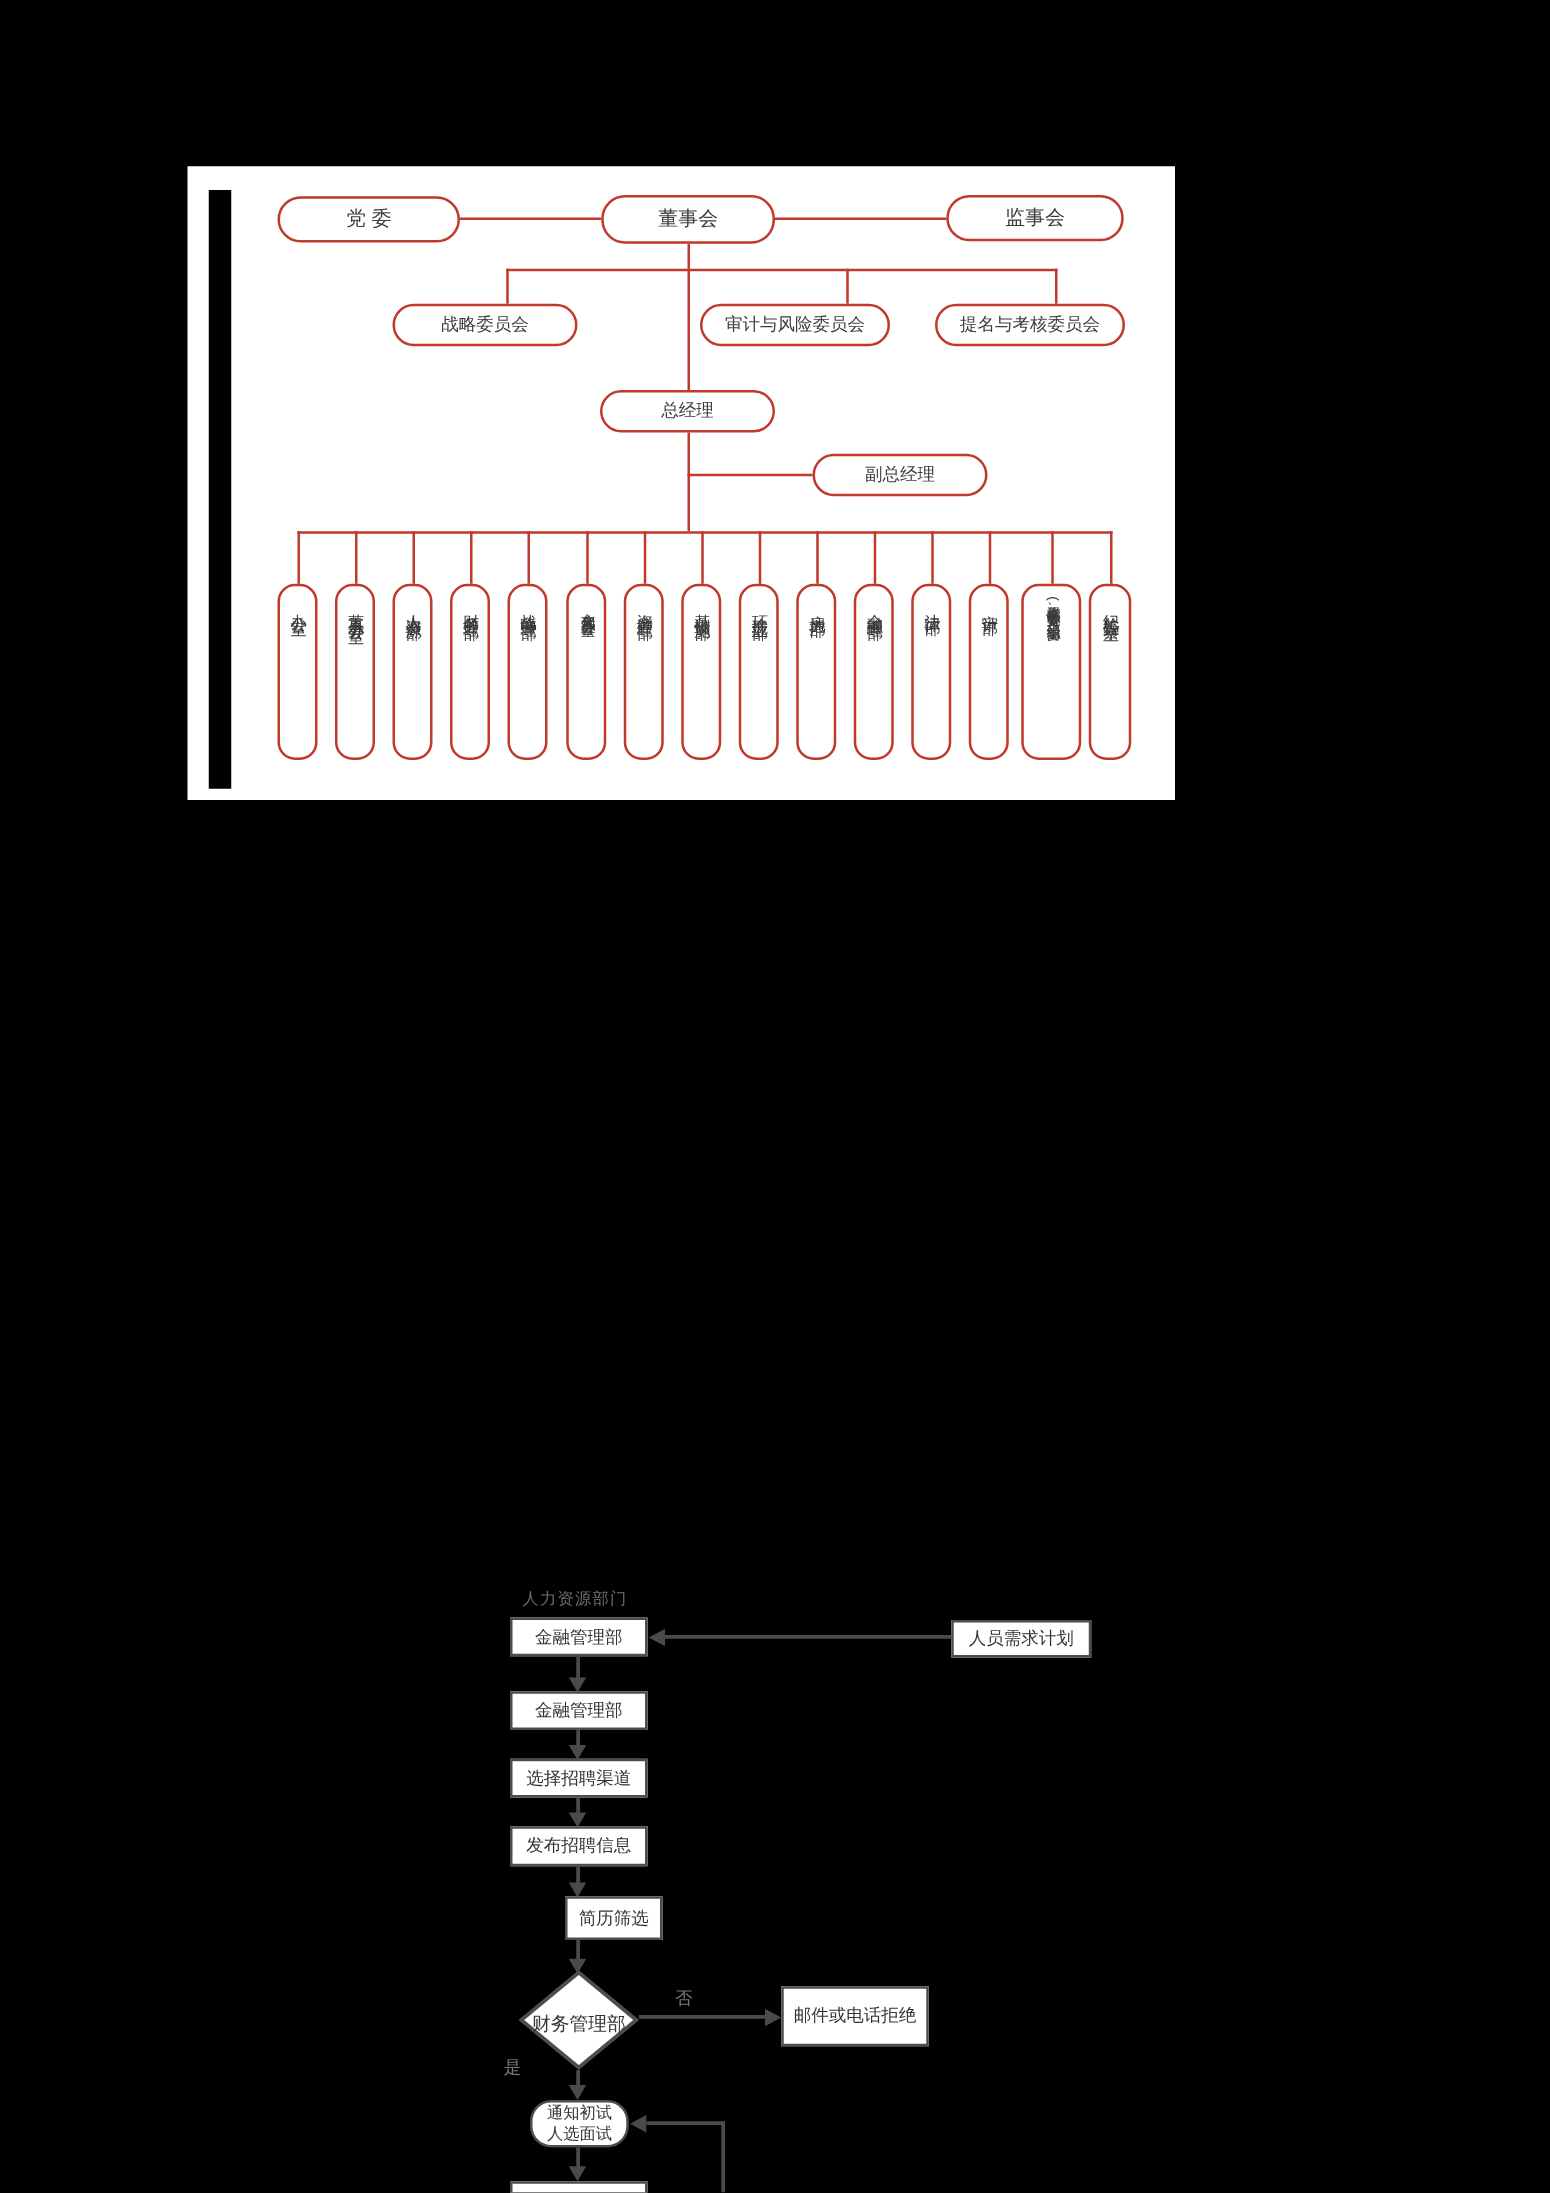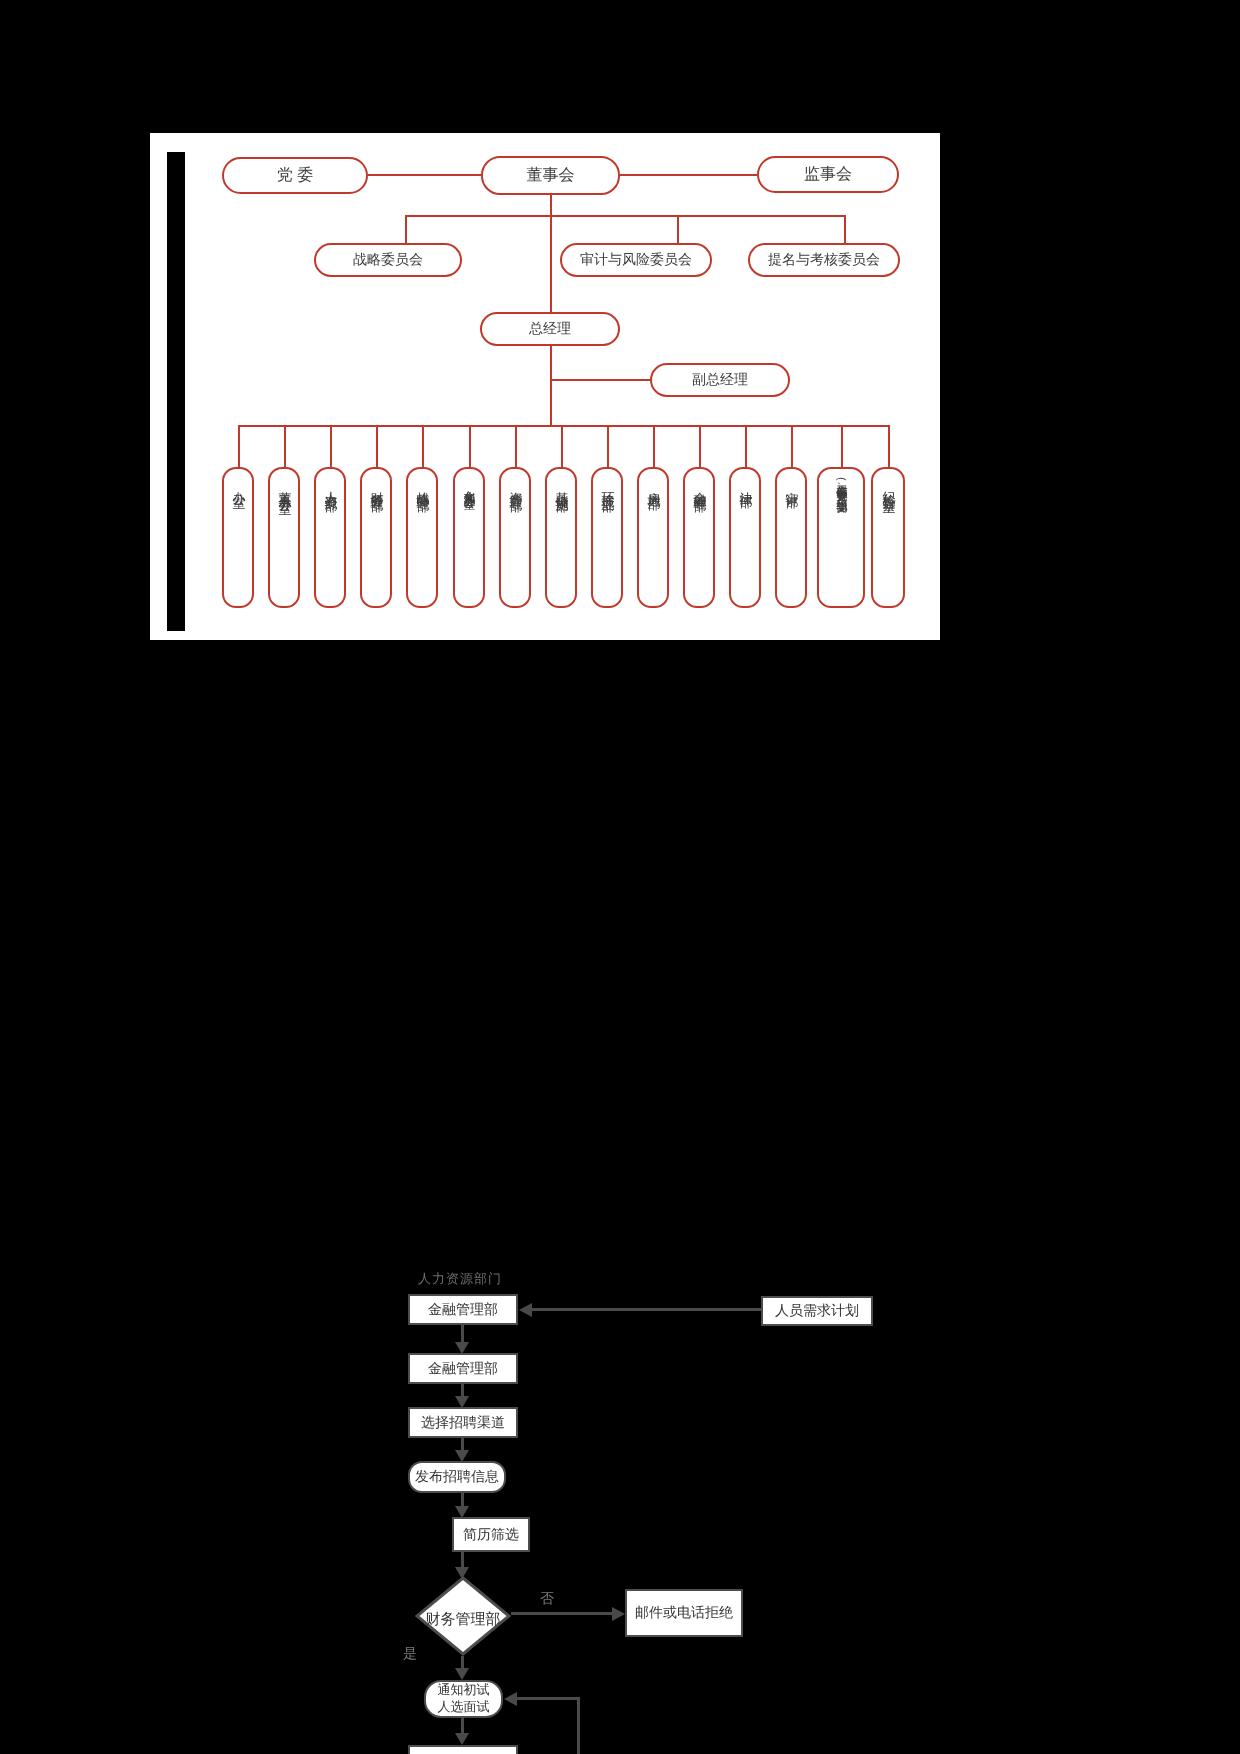--- a/index.html
+++ b/index.html
@@ -141,21 +141,21 @@
 <div class="lane" style="left:791px;top:1300px;text-decoration:underline;">各部门</div>
 
 <div class="fbox" style="left:408px;top:1294px;width:110px;height:31px;">金融管理部</div>
 <div class="fbox" style="left:761px;top:1296px;width:112px;height:30px;">人员需求计划</div>
 
 <div class="fline" style="left:532px;top:1308px;width:229px;height:3px;"></div>
 <div class="ah-left" style="left:519px;top:1303px;"></div>
 
 <div class="fbox" style="left:408px;top:1353px;width:110px;height:31px;">金融管理部</div>
 <div class="fbox" style="left:408px;top:1407px;width:110px;height:31px;">选择招聘渠道</div>
-<div class="fbox" style="left:408px;top:1461px;width:98px;height:32px;border-radius:14px;">发布招聘信息</div>
+<div class="fbox" style="left:408px;top:1461px;width:110px;height:32px;">发布招聘信息</div>
 <div class="fbox" style="left:424px;top:1517px;width:78px;height:35px;margin-left:28px;">简历筛选</div>
 
 <div class="fline" style="left:461px;top:1325px;width:3px;height:18px;"></div>
 <div class="ah-down" style="left:455px;top:1342px;"></div>
 <div class="fline" style="left:461px;top:1384px;width:3px;height:13px;"></div>
 <div class="ah-down" style="left:455px;top:1396px;"></div>
 <div class="fline" style="left:461px;top:1438px;width:3px;height:13px;"></div>
 <div class="ah-down" style="left:455px;top:1450px;"></div>
 <div class="fline" style="left:461px;top:1493px;width:3px;height:14px;"></div>
 <div class="ah-down" style="left:455px;top:1506px;"></div>

